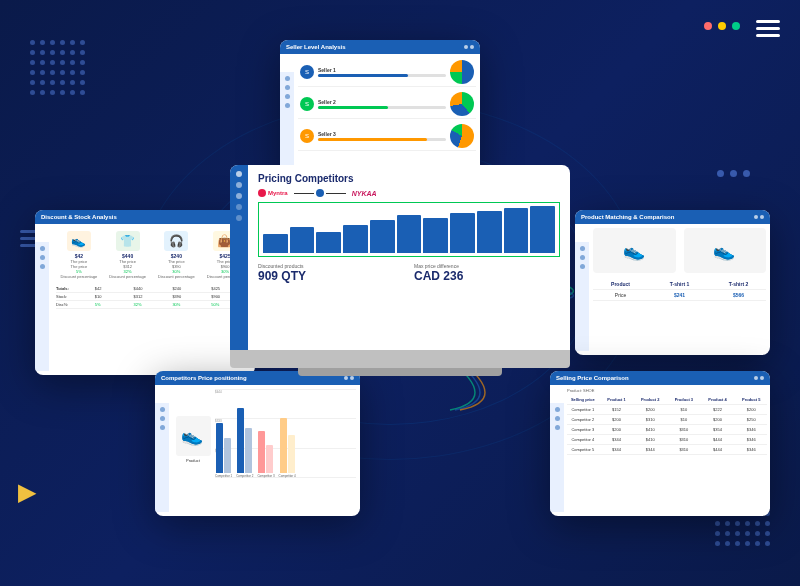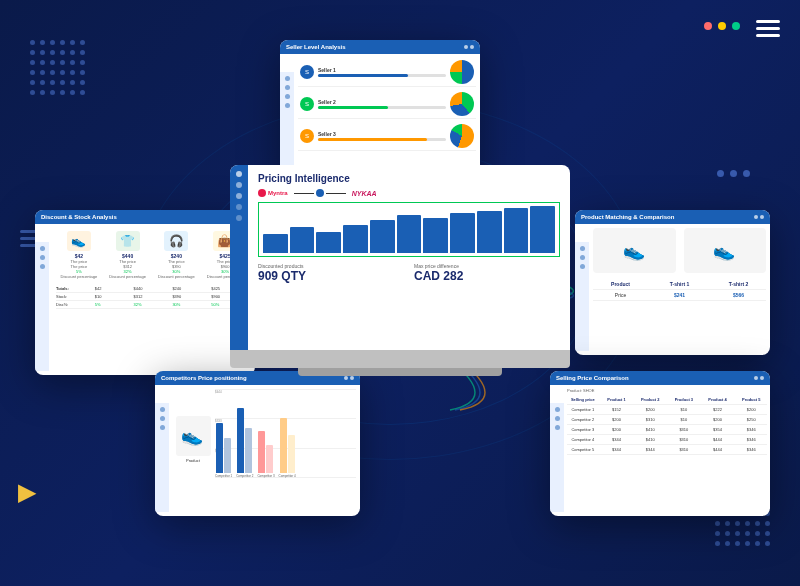--- a/index.html
+++ b/index.html
@@ -833,21 +833,21 @@
 
       <div style="position:absolute; left:0; top:0; width:18px; height:100%; background:#1a5fb4; display:flex; flex-direction:column; align-items:center; padding-top:6px; gap:5px;">
         <div style="width:6px;height:6px;border-radius:50%;background:rgba(255,255,255,0.7);"></div>
         <div style="width:6px;height:6px;border-radius:50%;background:rgba(255,255,255,0.5);"></div>
         <div style="width:6px;height:6px;border-radius:50%;background:rgba(255,255,255,0.5);"></div>
         <div style="width:6px;height:6px;border-radius:50%;background:rgba(255,255,255,0.3);"></div>
         <div style="width:6px;height:6px;border-radius:50%;background:rgba(255,255,255,0.3);"></div>
       </div>
 
       <div style="margin-left:18px; padding:8px 10px; flex:1;">
-        <div style="font-size:10px; font-weight:bold; color:#1a2a6c; margin-bottom:5px;">Pricing Intelligence</div>
+        <div style="font-size:10px; font-weight:bold; color:#1a2a6c; margin-bottom:5px;">Pricing Competitors</div>
 
         <div style="display:flex; align-items:center; gap:6px; margin-bottom:5px;">
           <div style="display:flex; align-items:center; gap:1px;">
             <div style="width:8px; height:8px; border-radius:50%; background:#e8194b; margin-right:1px;"></div>
             <span style="font-size:6px; font-weight:bold; color:#e8194b;">Myntra</span>
           </div>
           <div style="display:flex; align-items:center; gap:2px;">
             <div style="width:20px; height:1px; background:#333;"></div>
             <div style="width:8px; height:8px; border-radius:50%; background:#1a5fb4;"></div>
             <div style="width:20px; height:1px; background:#333;"></div>
@@ -869,21 +869,21 @@
           <div style="flex:1; height:100%; background:#1a5fb4; border-radius:1px 1px 0 0;"></div>
         </div>
 
         <div style="display:flex; gap:10px;">
           <div style="flex:1;">
             <div style="font-size:5px; color:#666;">Discounted products</div>
             <div style="font-size:12px; font-weight:bold; color:#1a2a6c;">909 QTY</div>
           </div>
           <div style="flex:1;">
             <div style="font-size:5px; color:#666;">Max price difference</div>
-            <div style="font-size:12px; font-weight:bold; color:#1a2a6c;">CAD 282</div>
+            <div style="font-size:12px; font-weight:bold; color:#1a2a6c;">CAD 236</div>
           </div>
         </div>
       </div>
     </div>
   </div>
   <div class="laptop-base"></div>
   <div class="laptop-foot"></div>
 </div>
 
 </body></html>

